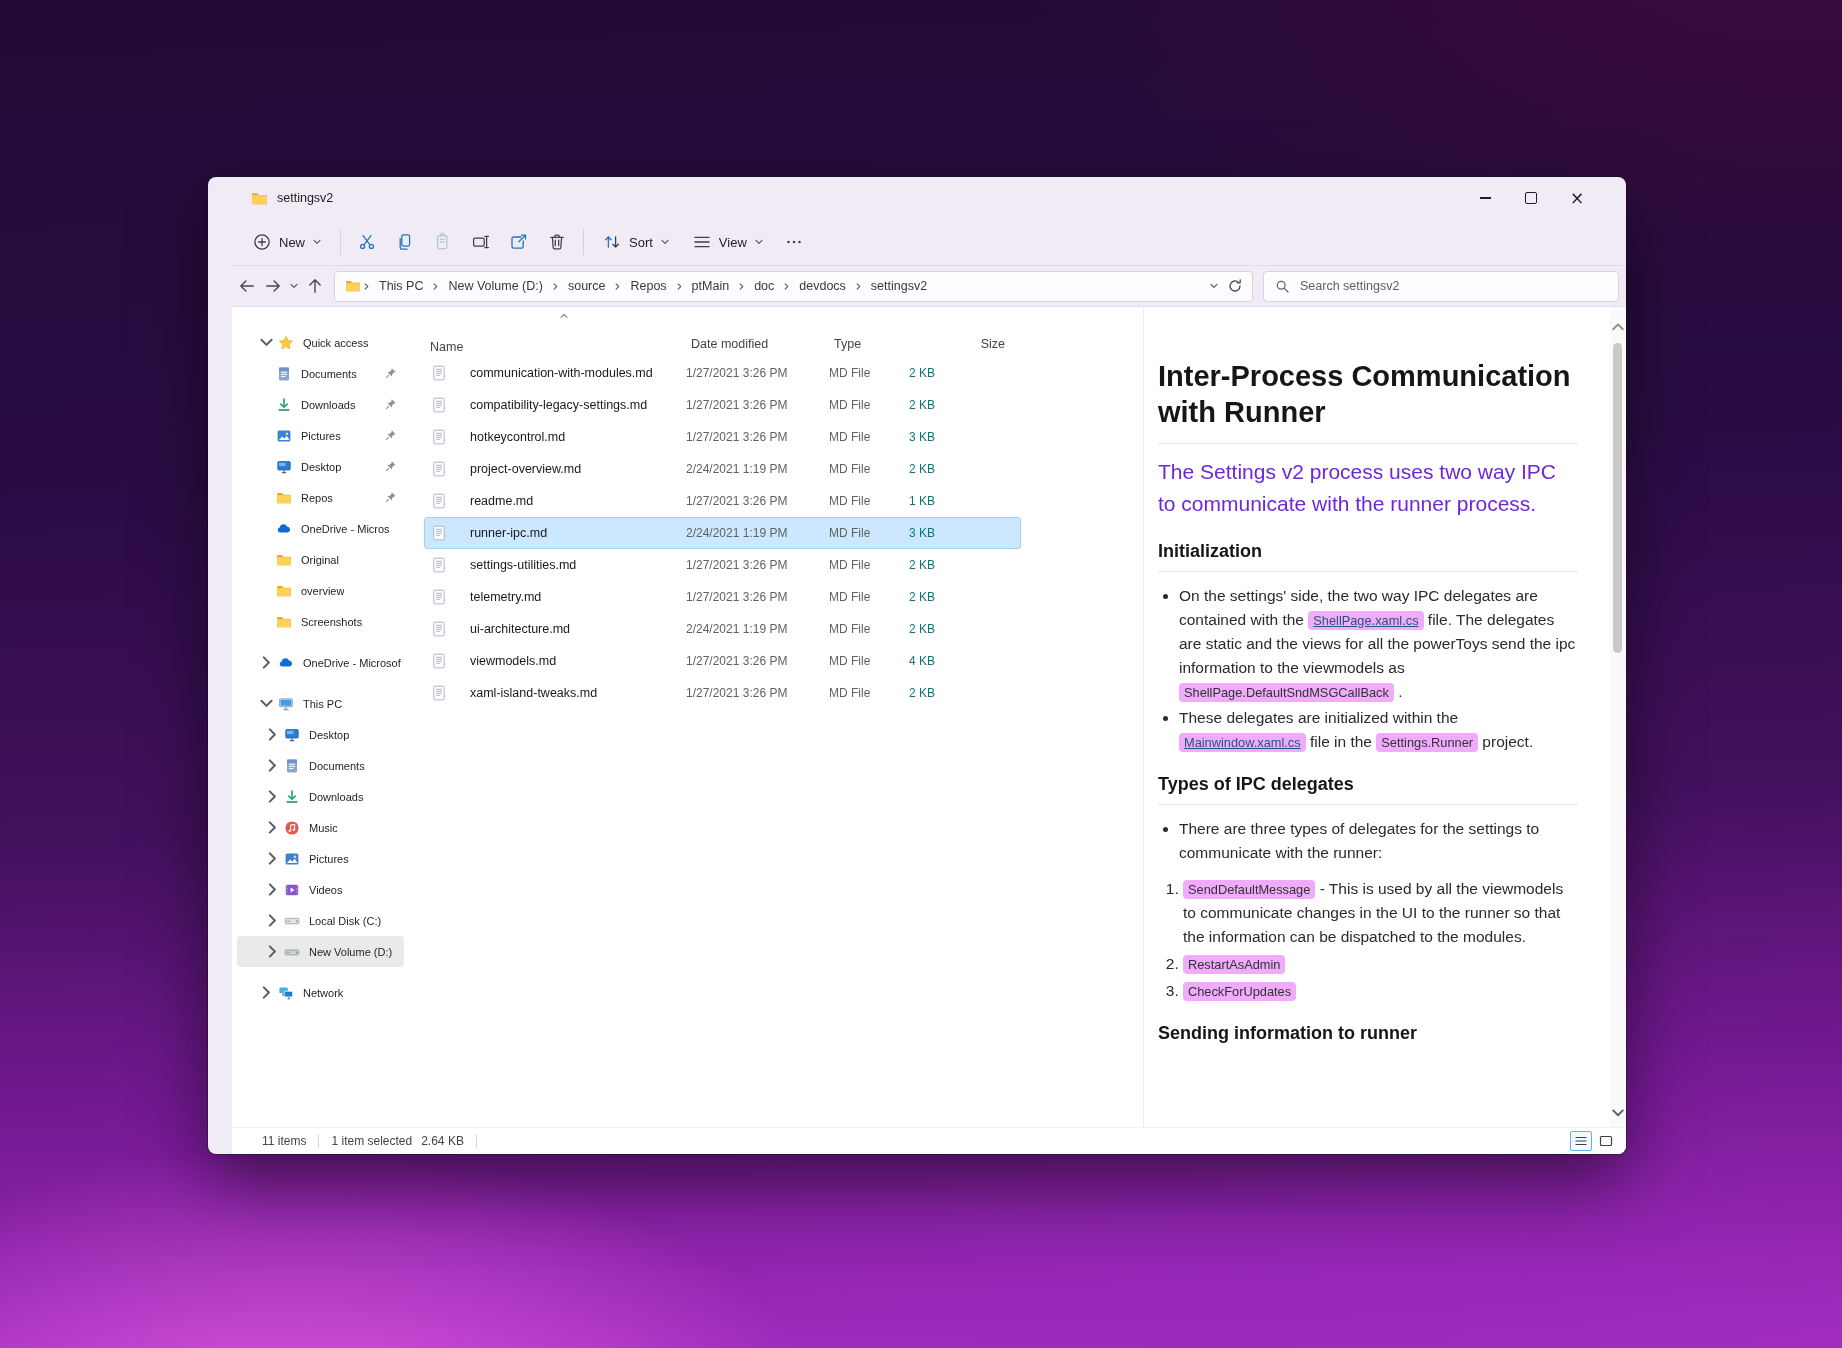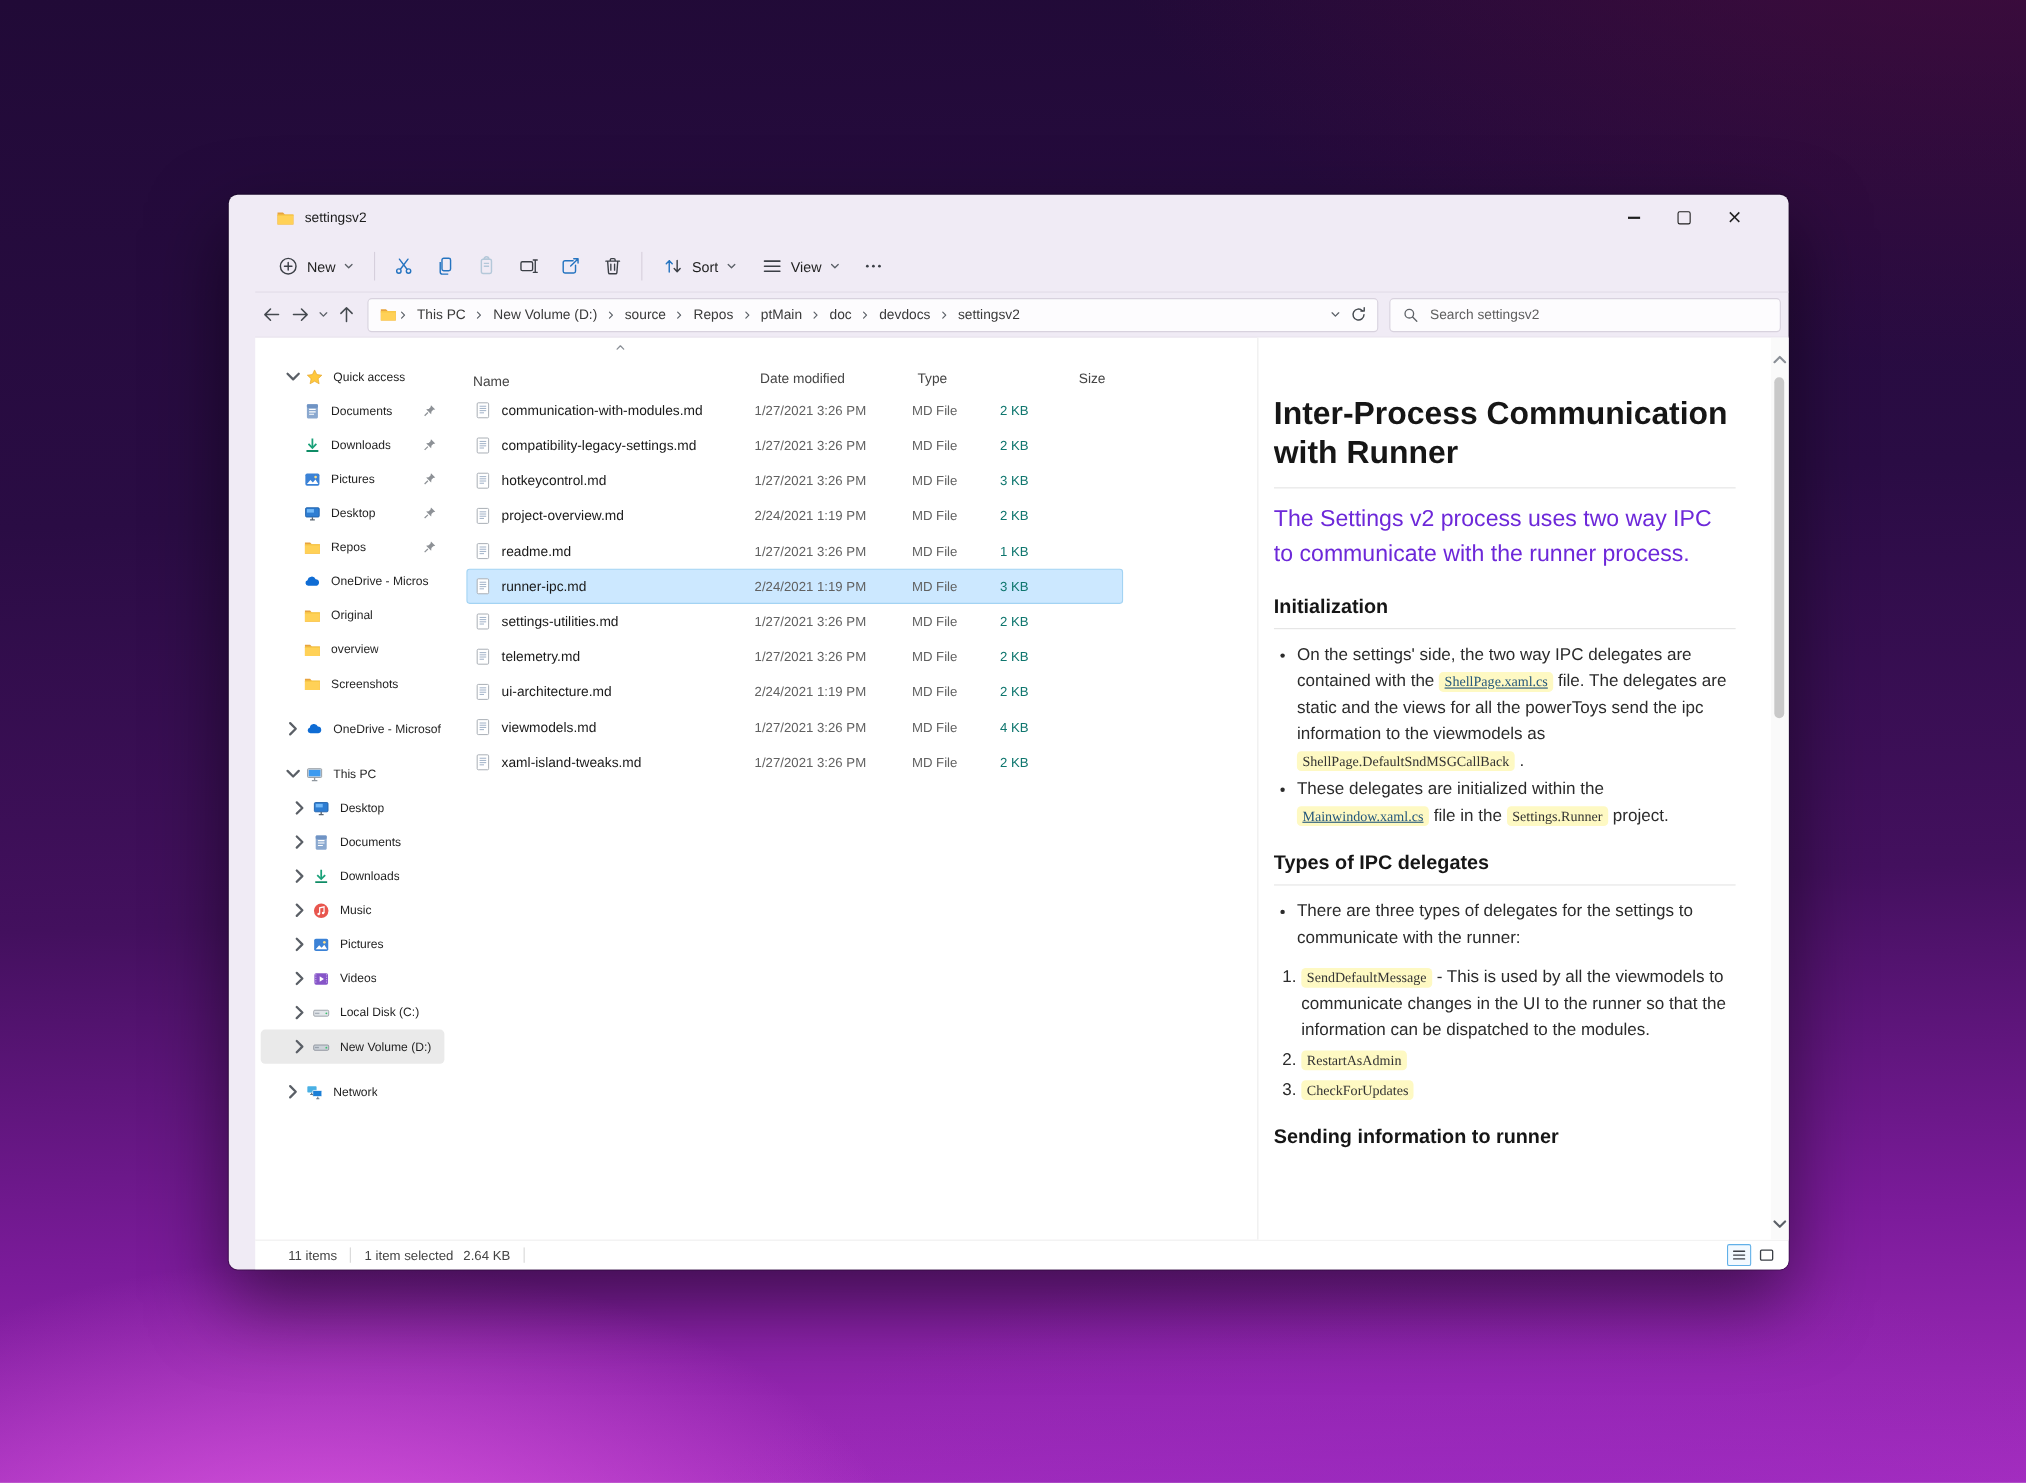--- a/index.html
+++ b/index.html
@@ -67,37 +67,37 @@
   .fl-caret{position:absolute;top:4px;left:150px;width:10px;height:10px;}
   .fl-header{display:flex;align-items:flex-end;height:30px;margin:14px 0 2px 15px;font-size:12.5px;color:#454545;}
   .fl-header .hc{box-sizing:border-box;padding-left:6px;}
   .fl-header .hc+.hc{border-left:1px solid #ebebeb;height:22px;display:flex;align-items:center;}
   .hc-name{width:261px;}
   .hc-date{width:143px;}
   .hc-type{width:80px;}
   .hc-size{width:105px;justify-content:flex-end;text-align:right;padding-right:8px;}
   .fl-row{display:flex;align-items:center;height:32px;margin-left:15px;width:597px;border-radius:3px;border:1px solid transparent;box-sizing:border-box;background:transparent;padding:0;font-family:inherit;text-align:left;}
   .fl-row.selected{background:#cce8ff;border-color:#a3d3f3;}
-  .c-name{width:255px;display:flex;align-items:center;gap:9px;padding-left:6px;font-size:12.5px;color:#191919;overflow:hidden;white-space:nowrap;}
+  .c-name{width:255px;display:flex;align-items:center;gap:23px;padding-left:6px;font-size:12.5px;color:#191919;overflow:hidden;white-space:nowrap;}
   .c-name .fic{width:16px;height:16px;display:inline-flex;flex:0 0 auto;}
   .c-date{width:143px;font-size:12px;color:#616161;white-space:nowrap;}
   .c-type{width:80px;font-size:12px;color:#616161;}
   .c-size{width:105px;font-size:12px;color:#0f766e;text-align:left;padding-right:8px;box-sizing:border-box;}
   
   .preview{width:482px;flex:0 0 auto;border-left:1px solid #ececec;position:relative;background:#fff;overflow:hidden;}
   .preview-inner{position:absolute;left:14px;top:0;width:420px;height:100%;overflow:hidden;padding-top:52px;box-sizing:border-box;color:#24292f;}
   .md-h1{font-size:29px;font-weight:700;line-height:1.24;padding-bottom:12px;border-bottom:1px solid #e4e4e4;margin:0 0 12px;color:#161616;}
   .md-h2{font-size:18px;font-weight:700;margin:20px 0 10px;padding-bottom:9px;border-bottom:1px solid #e4e4e4;color:#161616;}
   .md-h2.no-border{border-bottom:none;}
   .md-p{font-size:21px;line-height:1.55;margin:12px 0 16px;color:#6d28d9;}
   .md-ul{margin:12px 0;padding-left:21px;}
   .md-ul li{font-size:15.5px;line-height:1.55;margin:2px 0;color:#2b2b2b;}
   .md-ol{margin:4px 0 10px;padding-left:25px;}
   .md-ol li{font-size:15.5px;line-height:1.55;margin:3px 0;color:#2b2b2b;}
-  .md-code{font-family:Liberation Serif, serif;font-size:12.8px;background:#fef9c3;border-radius:4px;padding:2px 5px;color:#333;}
+  .md-code{font-family:Liberation Sans, sans-serif;font-size:12.8px;background:#f0abfc;border-radius:4px;padding:2px 5px;color:#333;}
   .md-link{color:#24577b;text-decoration:underline;cursor:pointer;}
   
   .vscroll{position:absolute;top:0;right:0;width:16px;height:100%;background:#fafafa;}
   .vs-arrow{position:absolute;left:0;width:16px;height:16px;display:flex;align-items:center;justify-content:center;}
   .vs-up{top:12px;}
   .vs-down{bottom:6px;}
   .vs-thumb{position:absolute;left:3px;top:36px;width:9px;height:310px;background:#c9c9c9;border-radius:5px;}
   
   .statusbar{height:26px;flex:0 0 auto;background:#fff;display:flex;align-items:center;font-size:12px;color:#444;padding-left:30px;border-top:1px solid #f1f1f1;}
   .sb-sep{width:1px;height:14px;background:#d8d8d8;margin:0 12px;}

